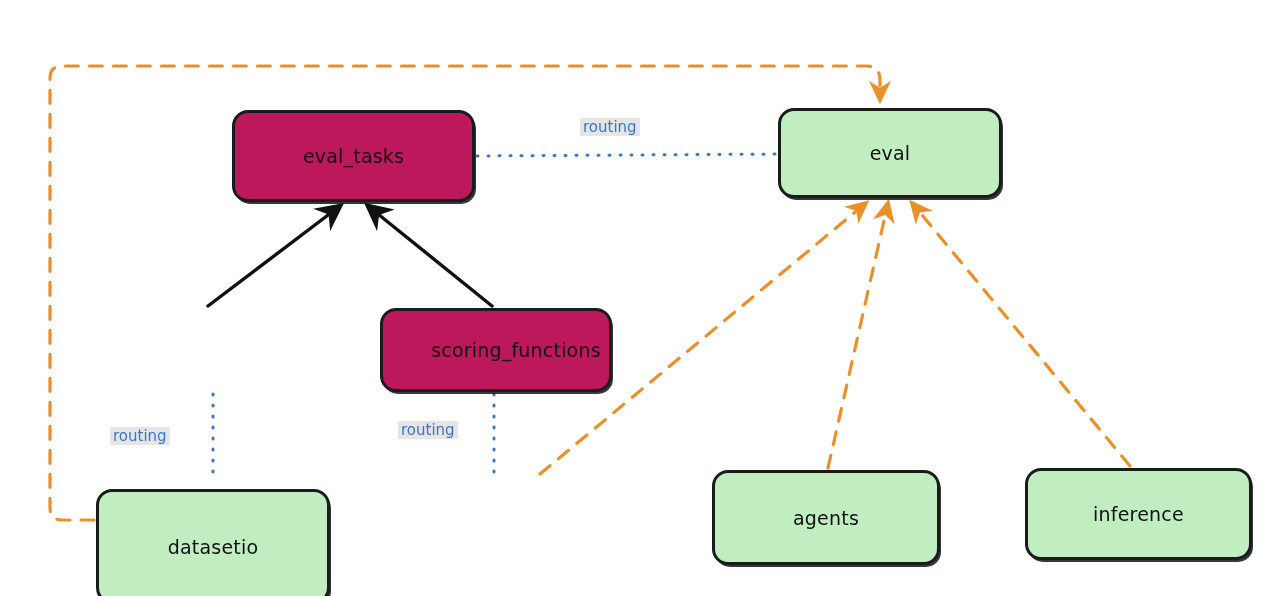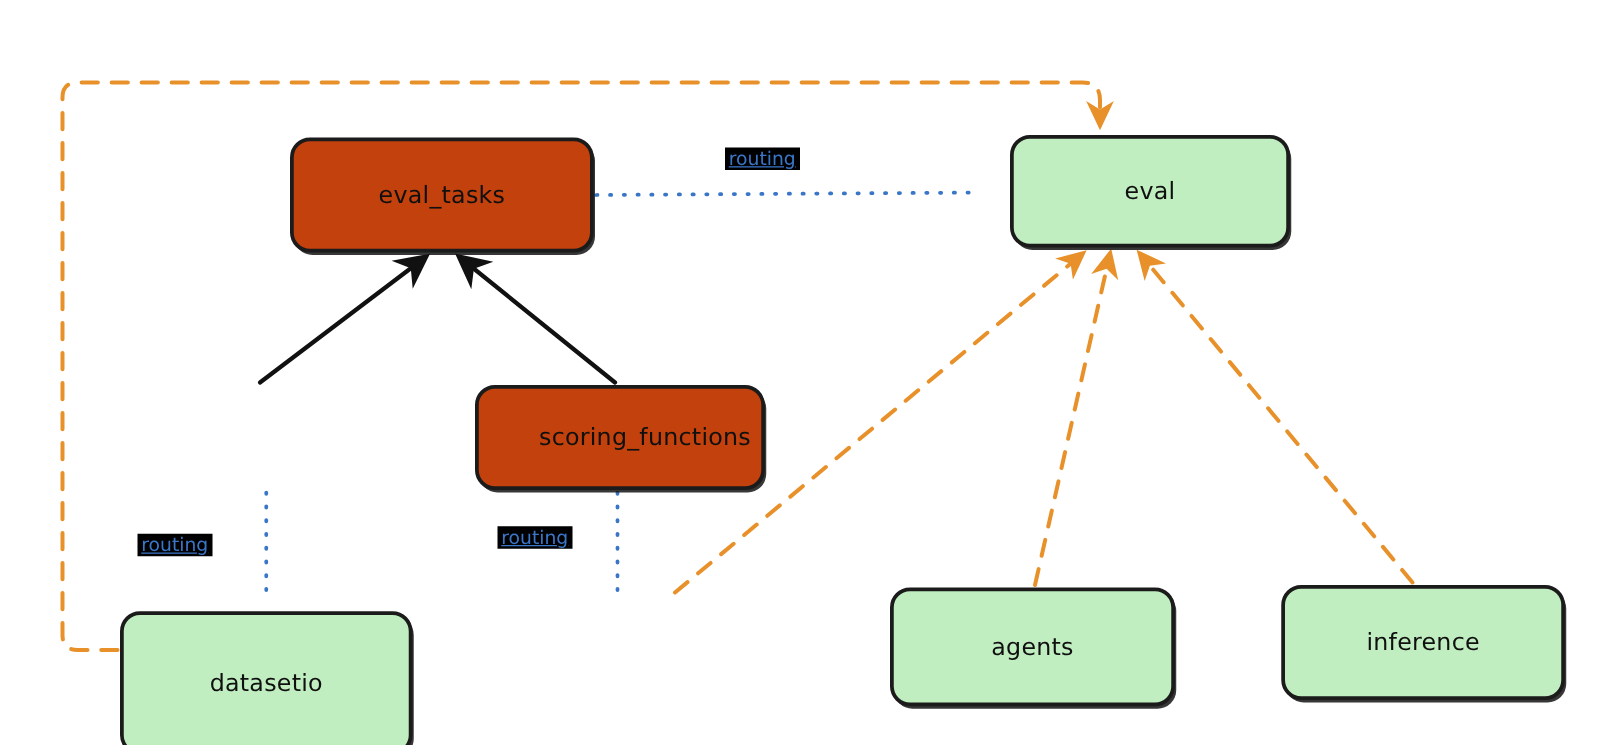--- a/index.html
+++ b/index.html
@@ -33,35 +33,34 @@
     border-radius: 16px;
     display: flex;
     align-items: center;
     justify-content: center;
     font-family: "DejaVu Sans", sans-serif;
     font-size: 19px;
     color: #101010;
     letter-spacing: 0.2px;
     box-shadow: 2px 3px 0 -1px rgba(20,20,20,0.85);
   }
-  .node.blue { background: #c2410c; }
+  .node.blue { background: #be185d; }
   .node.green { background: #C1EEC0; }
   .node-label {
     pointer-events: none;
     white-space: nowrap;
   }
   .edge-label {
     position: absolute;
     font-family: "DejaVu Sans", sans-serif;
     font-size: 15px;
     color: #3A76C8;
-    background: #000000;
+    background: #e5e5e5;
     padding: 0 3px;
     white-space: nowrap;
-    text-decoration: underline;
   }
 </style>
 </head>
 <body>
 
 <div id="canvas">
 
   <svg id="edge-layer" viewBox="0 0 1280 596" xmlns="http://www.w3.org/2000/svg">
     <defs>
       <marker id="arrow-black" viewBox="0 0 12 12" refX="9" refY="6" markerWidth="9" markerHeight="9" orient="auto-start-reverse">
@@ -100,21 +99,21 @@
     </g>
     <g>
       <path d="M 94 520 L 62 520 Q 50 520 50 508 L 50 78 Q 50 66 62 66 L 866 66 Q 880 66 880 80 L 880 100" fill="none" stroke="#E8912A" stroke-width="3.2" stroke-linecap="round" stroke-dasharray="13 11" marker-end="url(#arrow-orange)"></path>
     </g>
   </svg>
 
   <div class="node blue" style="left:232px; top:110px; width:243px; height:92px;">
     <span class="node-label">eval_tasks</span>
   </div>
 
-  <div class="node green" style="left:808px; top:108px; width:224px; height:90px;">
+  <div class="node green" style="left:778px; top:108px; width:224px; height:90px;">
     <span class="node-label">eval</span>
   </div>
 
 
   <div class="node blue" style="left:380px; top:308px; width:232px; height:84px;padding-left:40px;">
     <span class="node-label">scoring_functions</span>
   </div>
 
   <div class="node green" style="left:96px; top:489px; width:234px; height:115px;">
     <span class="node-label">datasetio</span>

